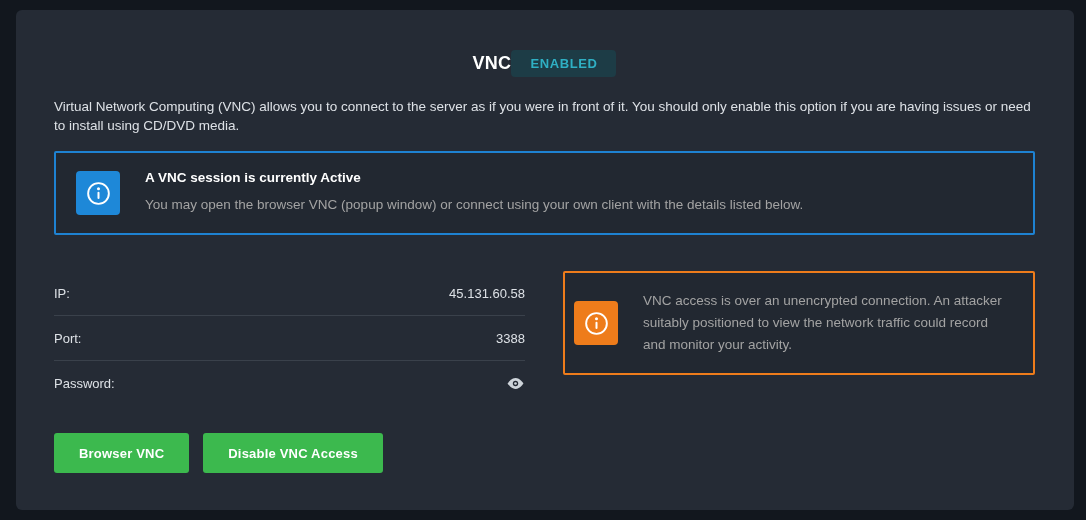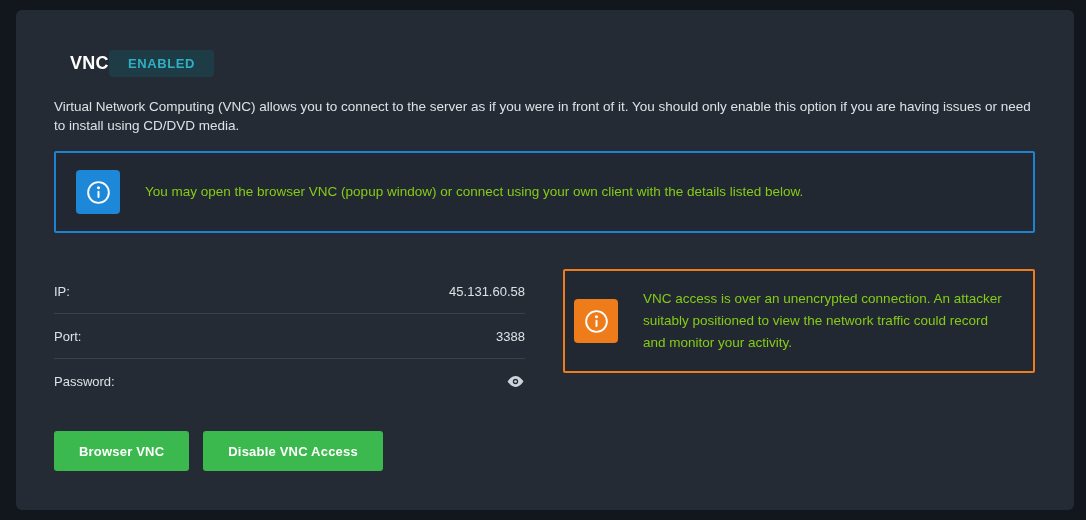--- a/index.html
+++ b/index.html
@@ -16,23 +16,22 @@
     left: 16px;
     top: 10px;
     width: 1058px;
     height: 500px;
     background: #252b35;
     border-radius: 6px;
     padding: 40px 39px 0 38px;
   }
   .card-header {
     display: flex;
-    justify-content: flex-start;
-    align-items: center;
-    margin-left: 16px;
+    justify-content: center;
+    align-items: center;
   }
   .title {
     color: #ffffff;
     font-size: 18px;
     font-weight: bold;
     letter-spacing: 0.3px;
   }
   .badge {
     background: #1d3c46;
     color: #2fb0c4;
@@ -72,21 +71,21 @@
   .alert-icon.blue { background: #1e88d8; }
   .alert-icon.orange { background: #ee7c1b; }
   .alert-body { margin-left: 25px; }
   .alert-title {
     color: #ffffff;
     font-size: 13.5px;
     font-weight: bold;
     margin-bottom: 9px;
   }
   .alert-text {
-    color: #84cc16;
+    color: #a3a3a3;
     font-size: 13.5px;
     line-height: 22px;
   }
   .details {
     display: flex;
     justify-content: space-between;
     margin-top: 36px;
   }
   .conn-table { width: 471px; }
   .conn-row {
@@ -148,20 +147,21 @@
 
   <div class="alert alert-info">
     <div class="alert-icon blue">
       <svg viewBox="0 0 24 24" width="27" height="27">
         <circle cx="12" cy="12" r="9.2" fill="none" stroke="#ffffff" stroke-width="1.7"></circle>
         <circle cx="12" cy="7.8" r="1.35" fill="#ffffff"></circle>
         <rect x="11.1" y="10.4" width="1.8" height="6.4" rx="0.9" fill="#ffffff"></rect>
       </svg>
     </div>
     <div class="alert-body">
+      <div class="alert-title">A VNC session is currently Active</div>
       <div class="alert-text">You may open the browser VNC (popup window) or connect using your own client with the details listed below.</div>
     </div>
   </div>
 
   <div class="details">
 
     <div class="conn-table">
       <div class="conn-row">
         <span class="conn-label">IP:</span>
         <span class="conn-value">45.131.60.58</span>

